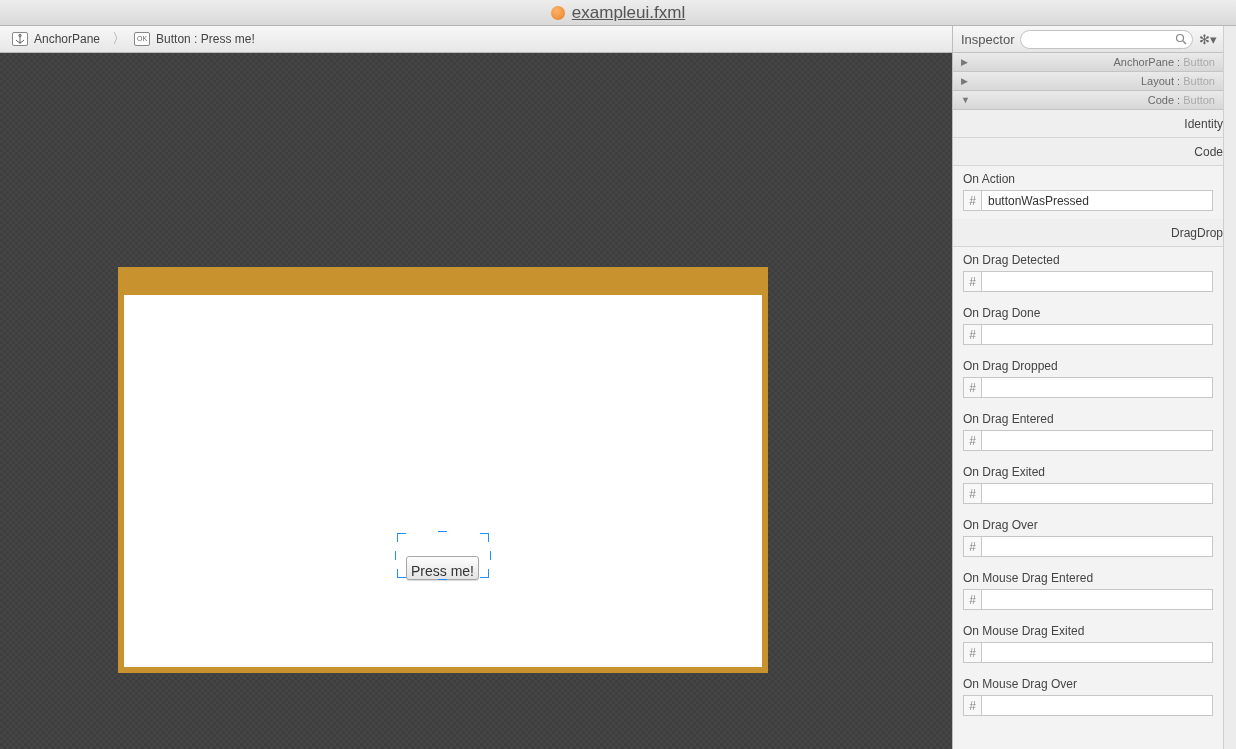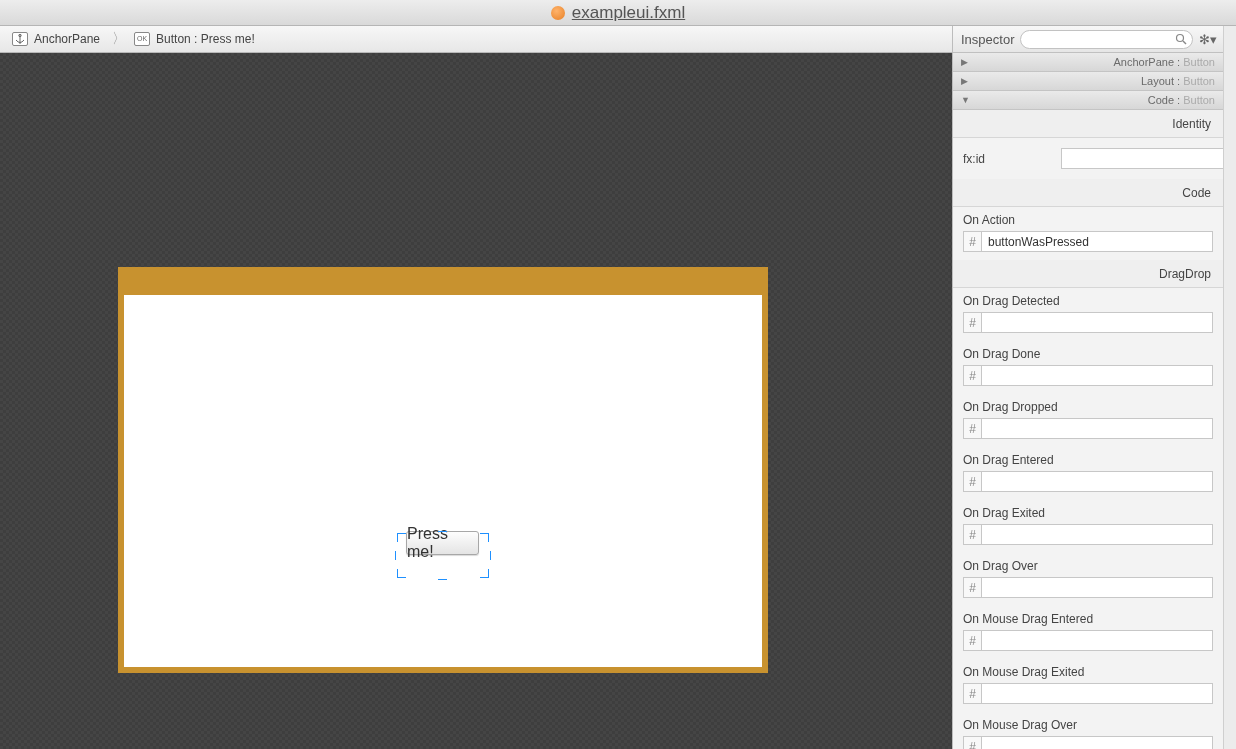--- a/index.html
+++ b/index.html
@@ -62,25 +62,25 @@
     font-size:13px; color:#333;
   }
   .toolbar-strip span { cursor:default; }
   
   .stage-inner{
     position:absolute; left:124px; top:242px; width:638px; height:372px;
     background:#fff;
   }
   
   .sel-btn{
-    position:absolute; left:406px; top:478px; width:73px; height:24px;
+    position:absolute; left:406px; top:503px; width:73px; height:24px;
     background:linear-gradient(#fdfdfd,#e4e4e4);
     border:1px solid #a7a7a7; border-radius:3px;
-    font-size:16px; color:#333;
-    display:flex; align-items:center; justify-content:center;
+    font-size:14px; color:#333;
+    display:flex; align-items:flex-end; justify-content:center;
     box-shadow:0 1px 1px rgba(0,0,0,.15);
   }
   
   .handle{
     position:absolute; width:9px; height:9px;
     border:1px solid #1e90ff;
   }
   .handle.h1{ border-right:none; border-bottom:none; }
   .handle.h2{ border-bottom:none; border-left:none; border-right:none; }
   .handle.h3{ border-left:none; border-bottom:none; }
@@ -128,21 +128,21 @@
   .accordion .spacer{ flex:1; }
   .accordion .suffix{ color:#aaa;text-align:center; }
   
   .panel-body{ flex:1; overflow:auto; background:#f3f3f3; }
   .panel-body::-webkit-scrollbar{ width:8px; }
   .panel-body::-webkit-scrollbar-thumb{ background:#c6c6c6; border-radius:4px;}
   
   .section-header{
     height:28px; border-bottom:1px solid #d6d6d6;
     display:flex; align-items:center; justify-content:flex-end;
-    padding:0 12px; font-size:12px; color:#444; background:#efefef;
+    padding:0 0; font-size:12px; color:#444; background:#efefef;
   }
   .form-row{
     padding:6px 10px 2px 10px; font-size:12px; color:#444;
   }
   .field-line{
     display:flex; margin-top:4px; margin-bottom:6px;
   }
   .hash{
     width:18px; height:21px; border:1px solid #c7c7c7; border-right:none;
     background:#f8f8f8; display:flex; align-items:center; justify-content:center;
@@ -248,24 +248,20 @@
         <span>Code</span>
         <span>&nbsp;:&nbsp;</span>
         <span class="suffix">Button</span>
       </div>
 
       <div class="panel-body">
 
         <div class="section-header">
           <span>Identity</span>
         </div>
-        <div class="form-row" style="display:flex;align-items:center;gap:10px;padding-top:10px;padding-bottom:10px;">
-          <span style="flex:0 0 88px;">fx:id</span>
-          <input class="tbox" type="text" value="" style="">
-        </div>
 
         <div class="section-header">
           <span>Code</span>
         </div>
         <div class="form-row">
           <span>On Action</span>
           <div class="field-line">
             <span class="hash">#</span>
             <input class="tbox" type="text" value="buttonWasPressed" style="">
           </div>

